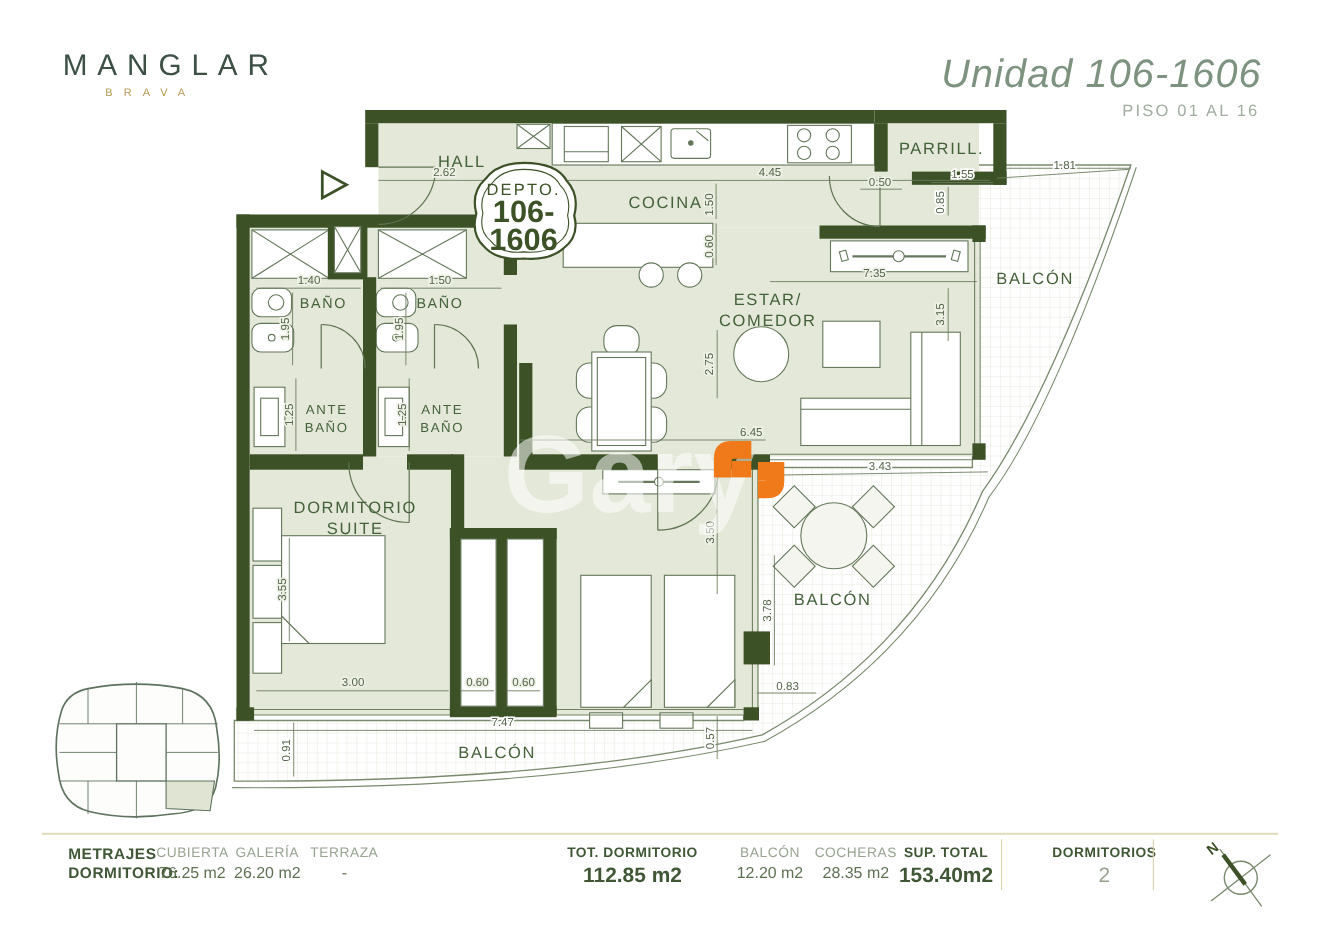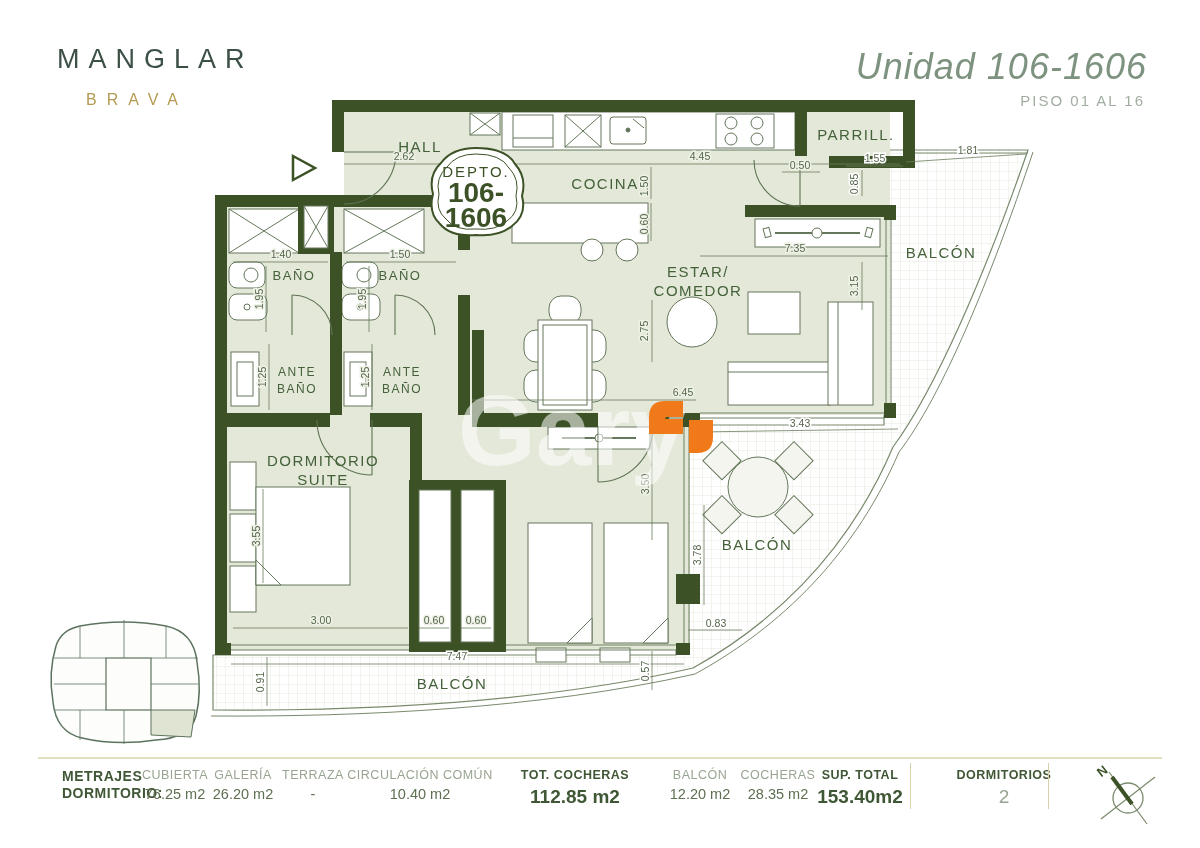--- a/index.html
+++ b/index.html
@@ -1,21 +1,21 @@
 <!DOCTYPE html>
 <html><head>
 <meta charset="utf-8">
 <style>
   html,body{margin:0;padding:0;background:#ffffff;}
   #page{position:relative;width:1200px;height:848px;background:#ffffff;overflow:hidden;
         font-family:"Liberation Sans",sans-serif;}
   
   .brand{position:absolute;left:57px;top:44px;width:160px;text-align:center;}
   .brand-name{font-size:27px;letter-spacing:9px;color:#3d5046;font-weight:500;}
-  .brand-sub{font-size:16px;letter-spacing:10px;color:#b59a52;margin-top:16px;}
+  .brand-sub{font-size:10px;letter-spacing:10px;color:#b59a52;margin-top:4px;}
   .unit-title{position:absolute;right:53px;top:46px;font-size:36px;color:#7d927f;letter-spacing:1px;font-style:italic;}
   .floor-sub{position:absolute;right:55px;top:92px;font-size:15px;color:#a2ada1;letter-spacing:2px;}
   
   .footer-line{position:absolute;left:38px;right:38px;top:757px;height:0;border-top:2px solid #e3debf;}
   .metrajes{position:absolute;left:62px;top:768px;font-size:14px;font-weight:bold;color:#3f5735;
             letter-spacing:.5px;line-height:17px;}
   .fcol{position:absolute;top:768px;transform:translateX(-50%);text-align:center;white-space:nowrap;}
   .flabel{font-size:12.5px;color:#98a491;letter-spacing:.5px;}
   .fvalue{font-size:14.5px;color:#5e7052;margin-top:4px;}
   .fbold .flabel{color:#3f5735;font-weight:bold;}
@@ -365,26 +365,22 @@
     <div class="fvalue">76.25 m2</div>
   </div>
   <div class="fcol" style="left:243px">
     <div class="flabel">GALERÍA</div>
     <div class="fvalue">26.20 m2</div>
   </div>
   <div class="fcol" style="left:313px">
     <div class="flabel">TERRAZA</div>
     <div class="fvalue">-</div>
   </div>
-  <div class="fcol" style="left:420px">
-    <div class="flabel">CIRCULACIÓN COMÚN</div>
-    <div class="fvalue">10.40 m2</div>
-  </div>
   <div class="fcol fbold" style="left:575px">
-    <div class="flabel">TOT. COCHERAS</div>
+    <div class="flabel">TOT. DORMITORIO</div>
     <div class="fvalue">112.85 m2</div>
   </div>
   <div class="fcol" style="left:700px">
     <div class="flabel">BALCÓN</div>
     <div class="fvalue">12.20 m2</div>
   </div>
   <div class="fcol" style="left:778px">
     <div class="flabel">COCHERAS</div>
     <div class="fvalue">28.35 m2</div>
   </div>

